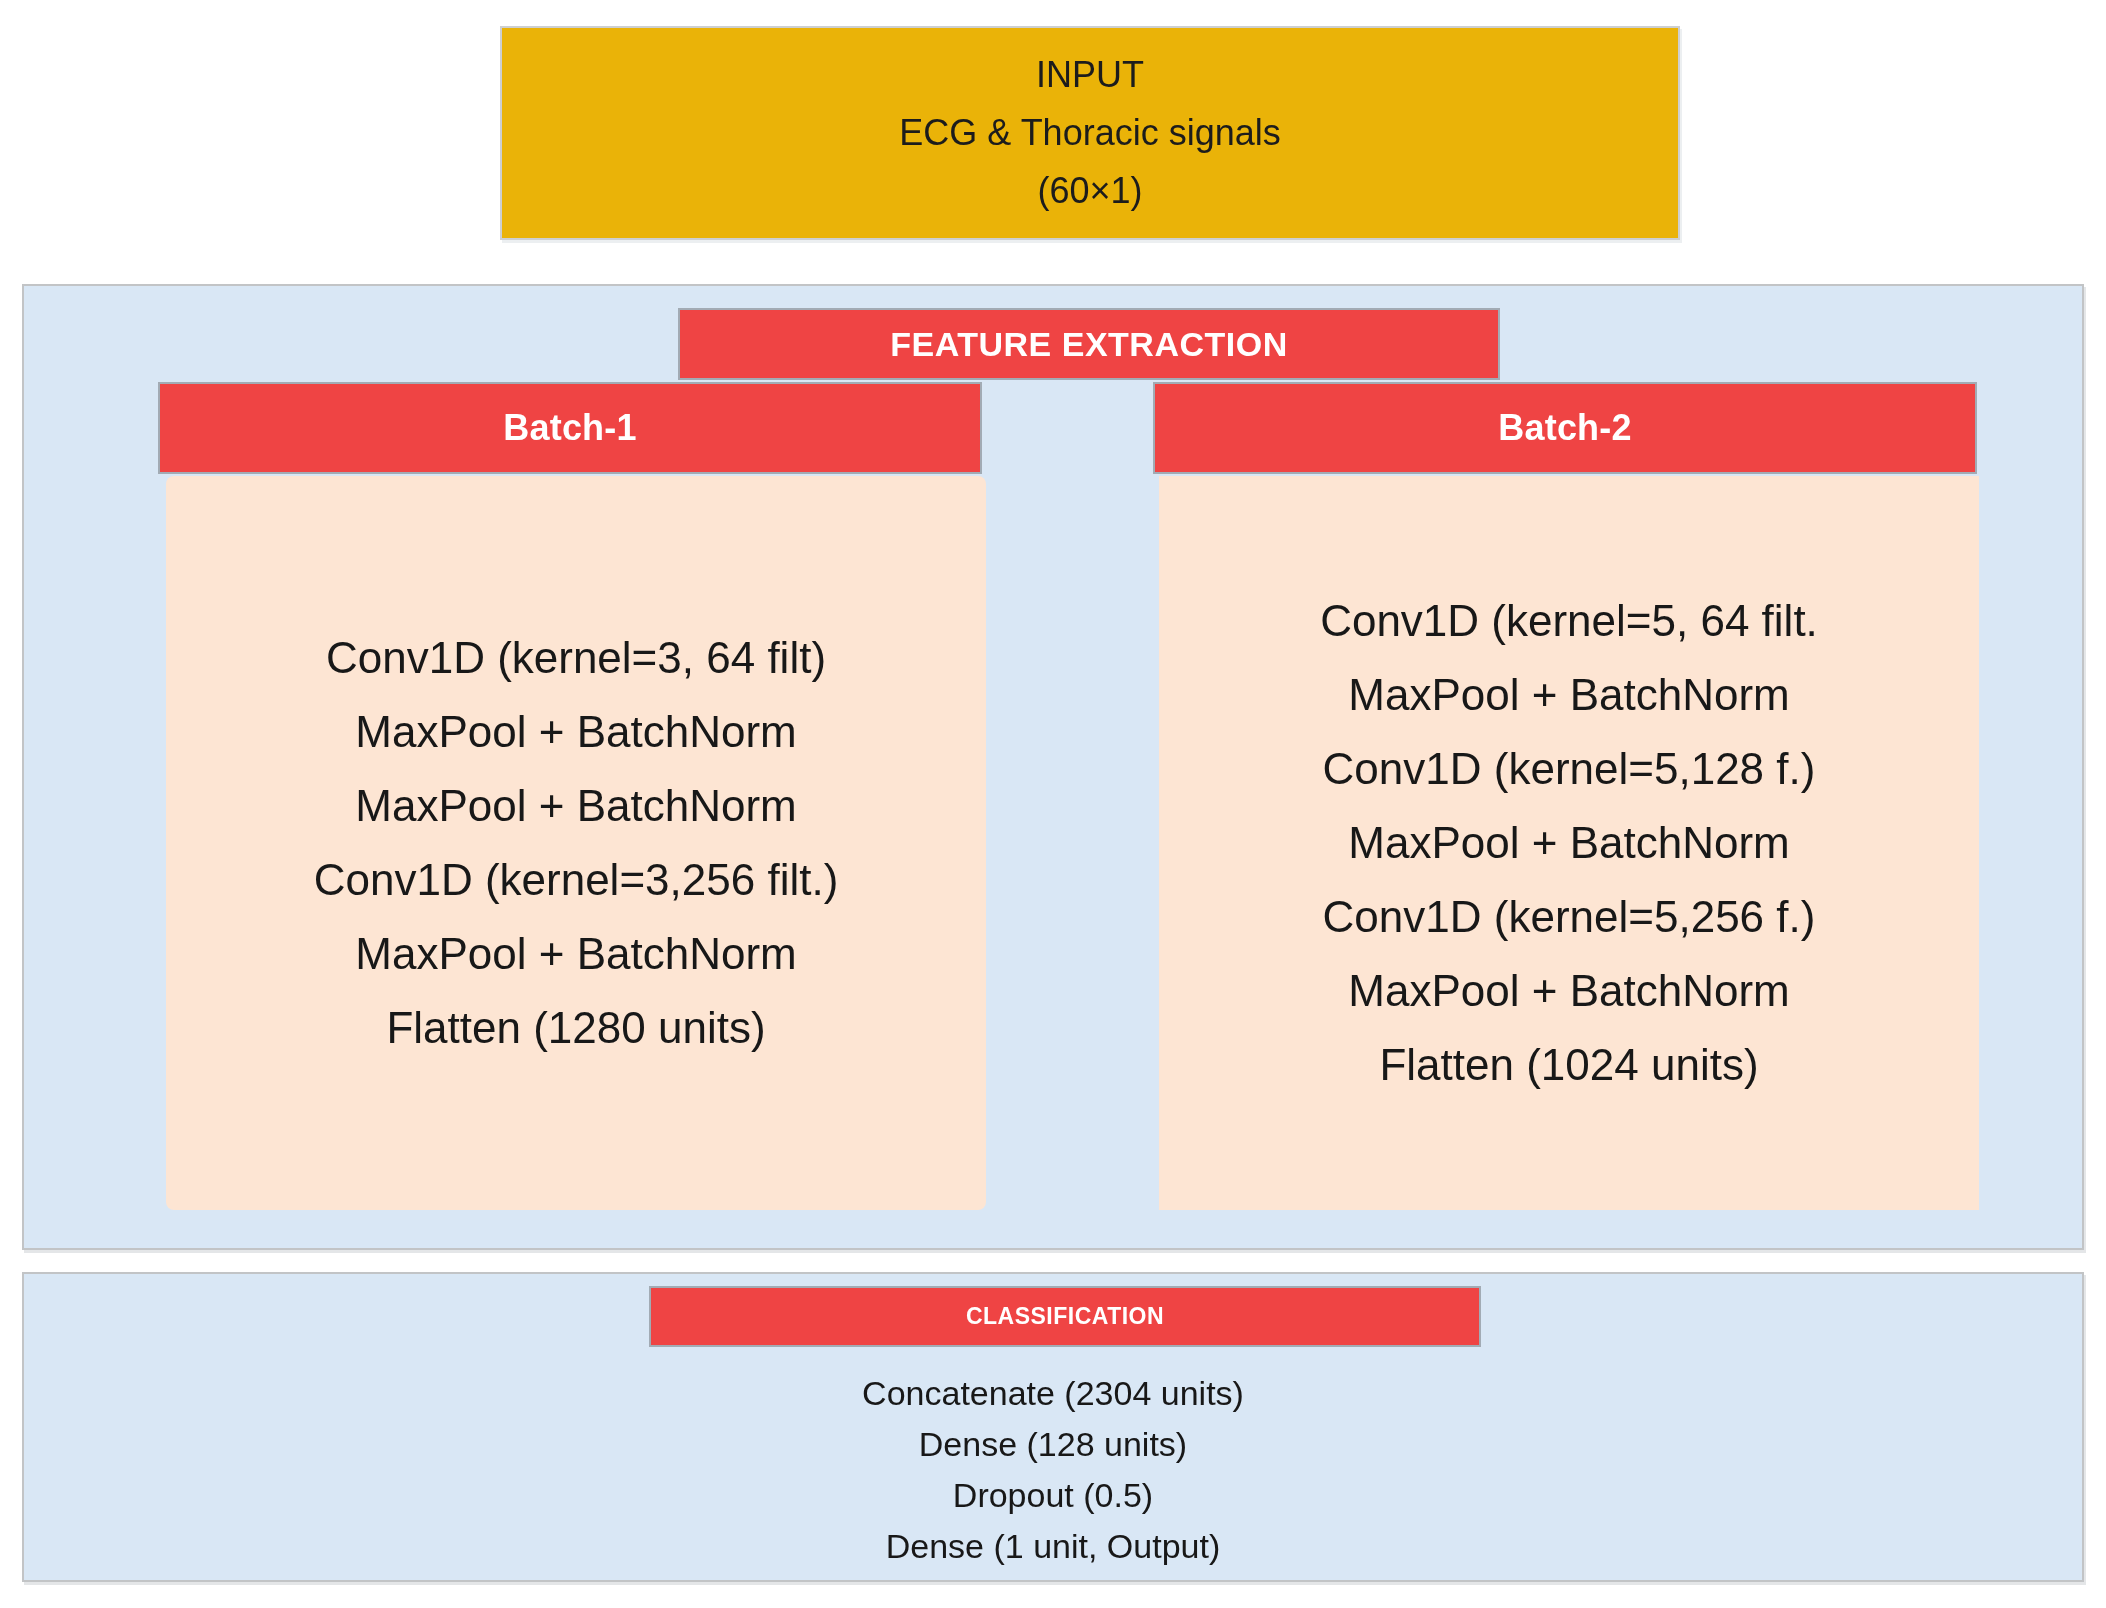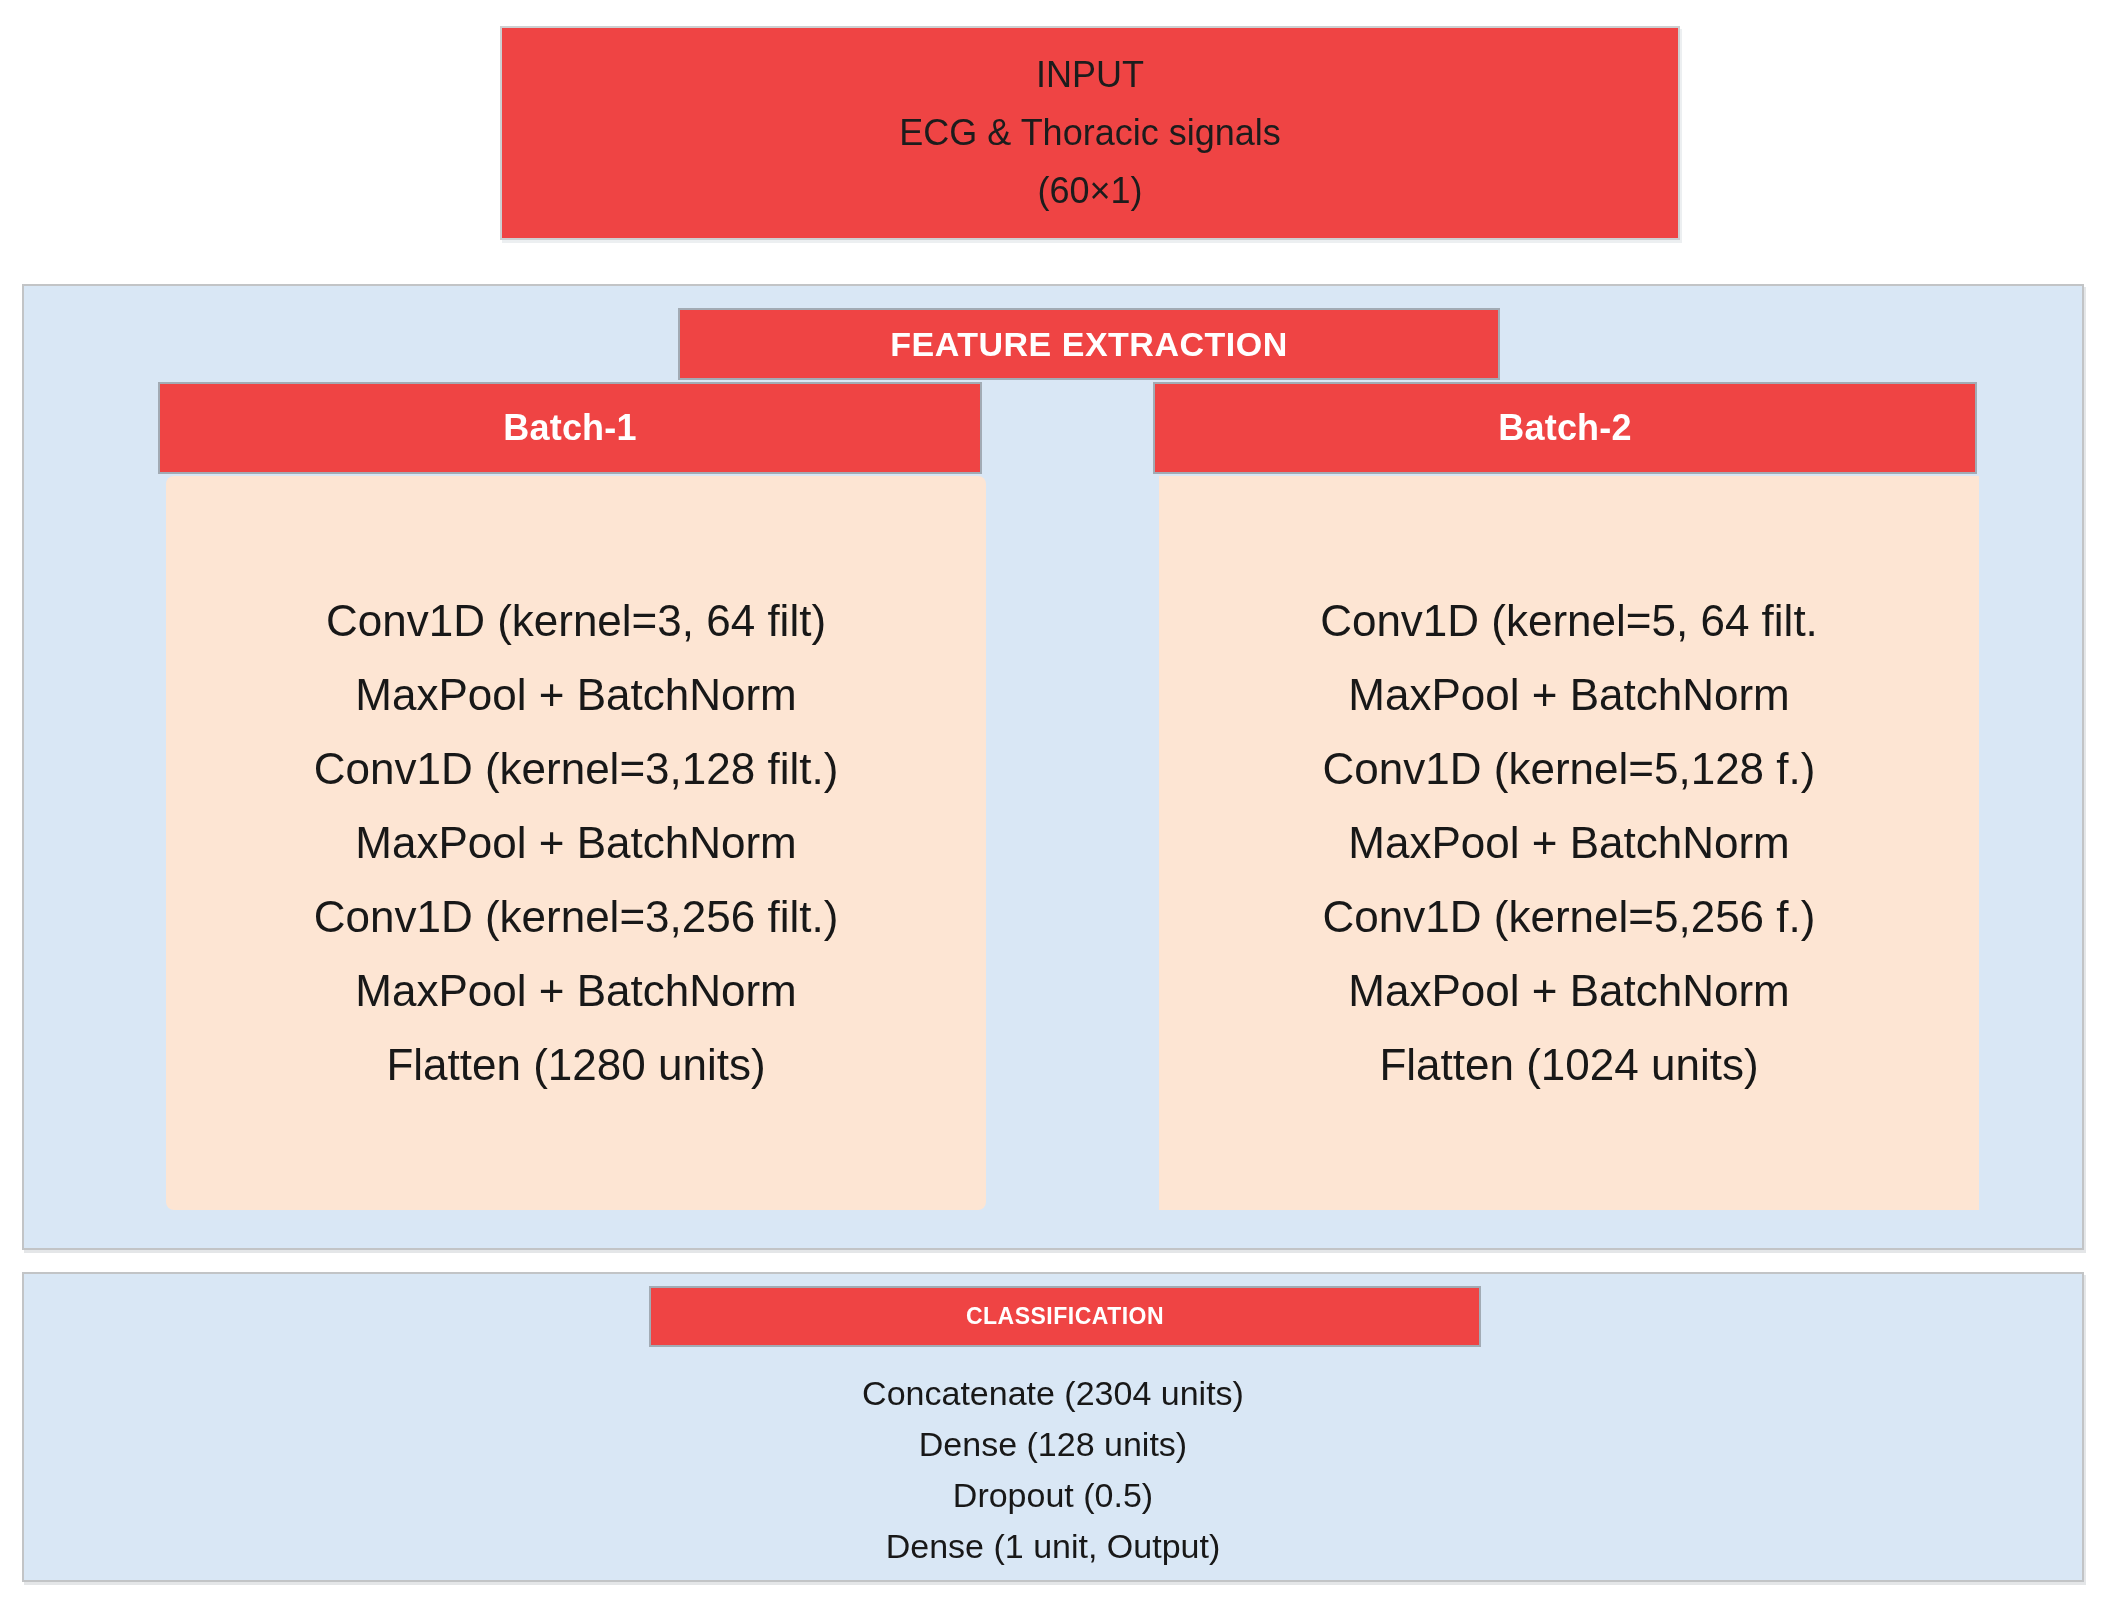--- a/index.html
+++ b/index.html
@@ -9,21 +9,21 @@
     background:#ffffff;
     font-family:"Liberation Sans", sans-serif;
     color:#1c1c1c;
     overflow:hidden;
   }
   .box{position:absolute;box-sizing:border-box;}
 
   
   .input-box{
     left:500px;top:26px;width:1180px;height:214px;
-    background:#ef4444;border:2px solid #cdcfd1;
+    background:#eab308;border:2px solid #cdcfd1;
     display:flex;flex-direction:column;align-items:center;justify-content:center;
     text-align:center;font-size:36px;line-height:58px;
     box-shadow:2px 3px 0 #eceff1;
   }
 
   
   .panel{
     background:#d9e7f5;border:2px solid #c2c4c6;
     box-shadow:2px 3px 0 #e4e6e8;
   }
@@ -76,21 +76,20 @@
     <div class="box blue-header fe-header">
       <span>FEATURE EXTRACTION</span>
     </div>
 
     <div class="box blue-header batch-header batch1-header">
       <span>Batch-1</span>
     </div>
     <div class="box batch-body batch1-body">
       <div class="line">Conv1D (kernel=3, 64 filt)</div>
       <div class="line">MaxPool + BatchNorm</div>
-      <div class="line">Conv1D (kernel=3,128 filt.)</div>
       <div class="line">MaxPool + BatchNorm</div>
       <div class="line">Conv1D (kernel=3,256 filt.)</div>
       <div class="line">MaxPool + BatchNorm</div>
       <div class="line">Flatten (1280 units)</div>
     </div>
 
     <div class="box blue-header batch-header batch2-header">
       <span>Batch-2</span>
     </div>
     <div class="box batch-body batch2-body">

